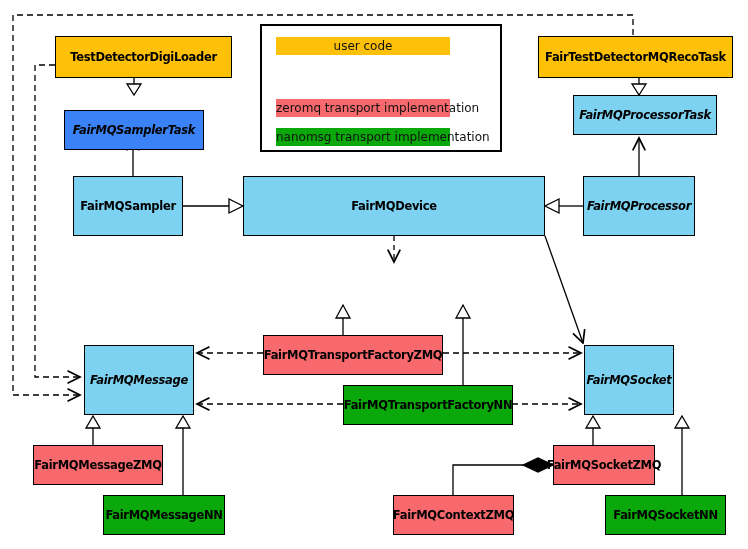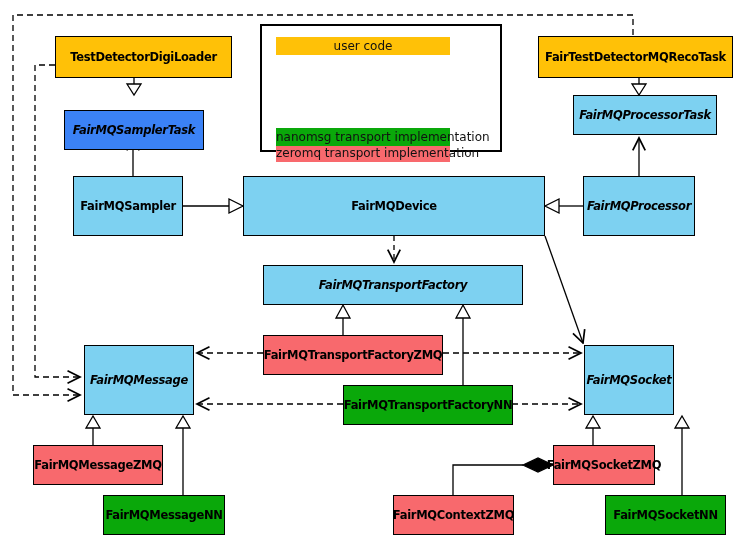--- a/index.html
+++ b/index.html
@@ -87,39 +87,38 @@
       <line x1="682" y1="495" x2="682" y2="428"></line>
       <polygon points="675,428 689,428 682,416" fill="#fff"></polygon>
 
       <polyline points="453,495 453,465 523,465"></polyline>
       <polygon points="523,465 538,458 553,465 538,472" fill="#000"></polygon>
     </g>
   </svg>
 
   <div class="legend">
     <div class="lbar" style="top: 11px; background-color: rgb(255, 193, 7);">user code</div>
-    <div class="lbar" style="top: 73px; background-color: rgb(248, 105, 109); margin-top: 45px;">zeromq transport implementation</div>
+    <div class="lbar" style="top: 73px; background-color: rgb(248, 105, 109);">zeromq transport implementation</div>
     <div class="lbar" style="top: 102px; background-color: rgb(10, 168, 10);">nanomsg transport implementation</div>
   </div>
 
   <div class="node user" style="left: 55px; top: 36px; width: 177px; height: 42px; background-color: rgb(255, 193, 7);">TestDetectorDigiLoader</div>
 
   <div class="node user" style="left: 538px; top: 36px; width: 195px; height: 42px; background-color: rgb(255, 193, 7);">FairTestDetectorMQRecoTask</div>
 
   <div class="node framework abstract" style="left: 64px; top: 110px; width: 140px; height: 40px; background-color: #3b82f6;">FairMQSamplerTask</div>
 
   <div class="node framework abstract" style="left: 573px; top: 95px; width: 144px; height: 40px; background-color: rgb(125, 209, 241);">FairMQProcessorTask</div>
 
   <div class="node framework" style="left: 73px; top: 176px; width: 110px; height: 60px; background-color: rgb(125, 209, 241);">FairMQSampler</div>
 
   <div class="node framework" style="left: 243px; top: 176px; width: 302px; height: 60px; background-color: rgb(125, 209, 241);">FairMQDevice</div>
 
   <div class="node framework" style="left: 583px; top: 176px; width: 112px; height: 60px; background-color: rgb(125, 209, 241); font-style: italic;">FairMQProcessor</div>
 
-  <div class="node framework abstract" style="left: 263px; top: 265px; width: 260px; height: 40px; background-color: rgb(125, 209, 241);">FairMQTransportFactory</div>
 
   <div class="node zmq" style="left: 263px; top: 335px; width: 180px; height: 40px; background-color: rgb(248, 105, 109);">FairMQTransportFactoryZMQ</div>
 
   <div class="node nn" style="left: 343px; top: 385px; width: 170px; height: 40px; background-color: rgb(10, 168, 10);">FairMQTransportFactoryNN</div>
 
   <div class="node framework abstract" style="left: 84px; top: 345px; width: 110px; height: 70px; background-color: rgb(125, 209, 241);">FairMQMessage</div>
 
   <div class="node framework abstract" style="left: 584px; top: 345px; width: 90px; height: 70px; background-color: rgb(125, 209, 241);">FairMQSocket</div>
 
   <div class="node zmq" style="left: 33px; top: 445px; width: 130px; height: 40px; background-color: rgb(248, 105, 109);">FairMQMessageZMQ</div>

